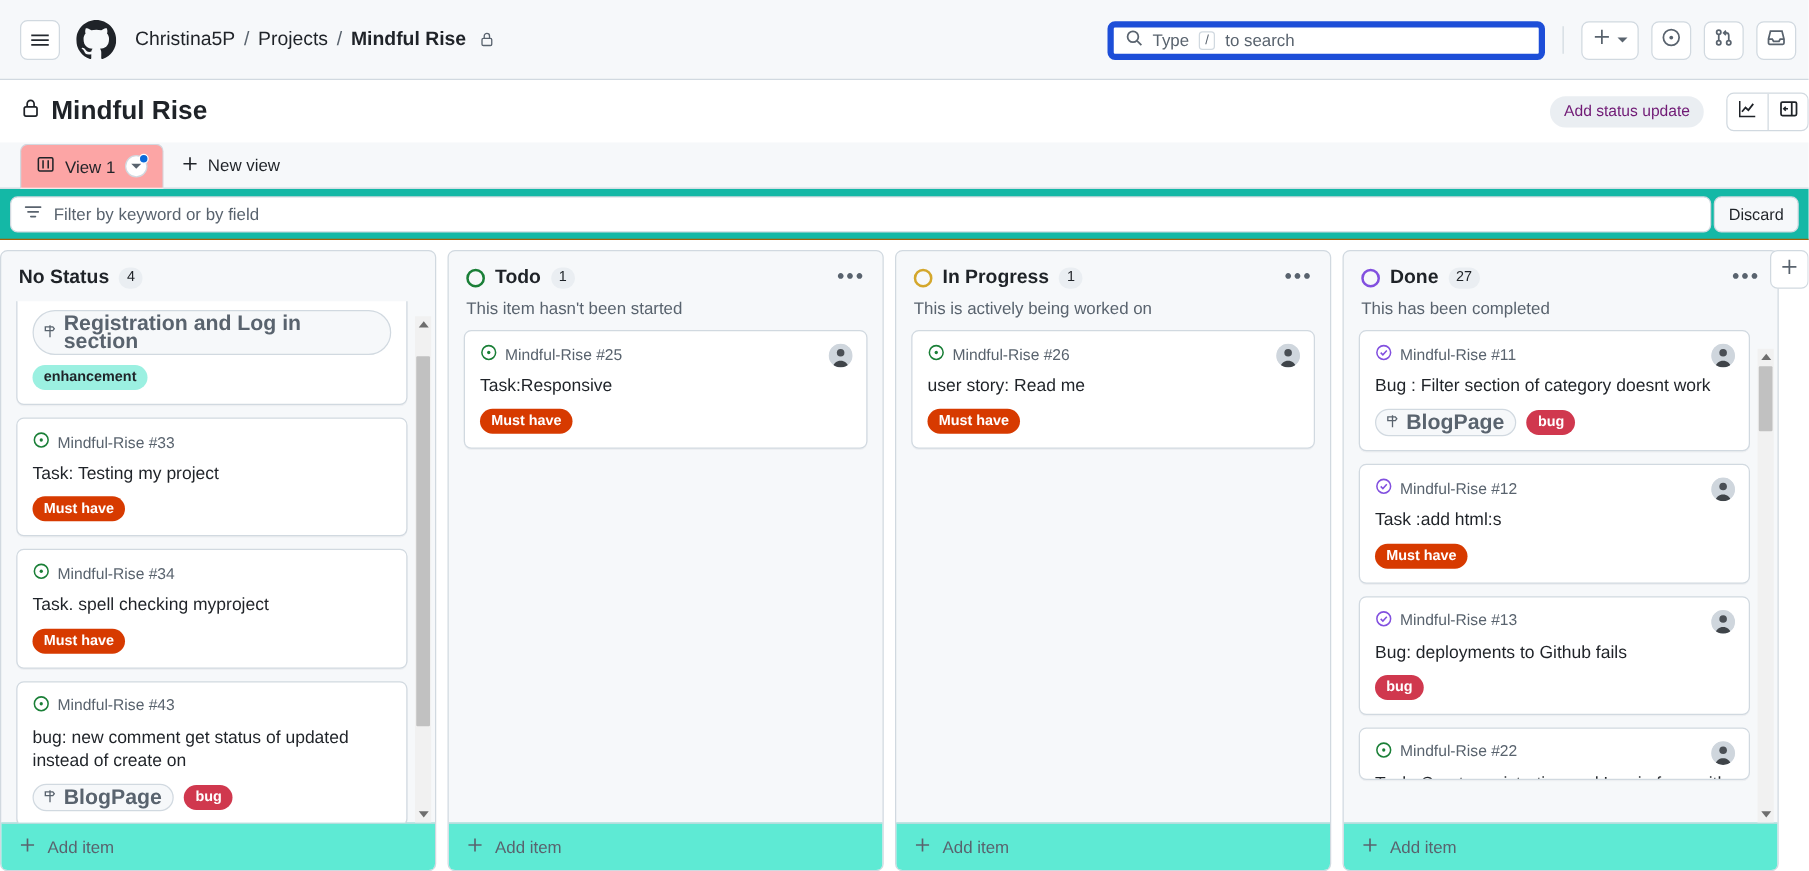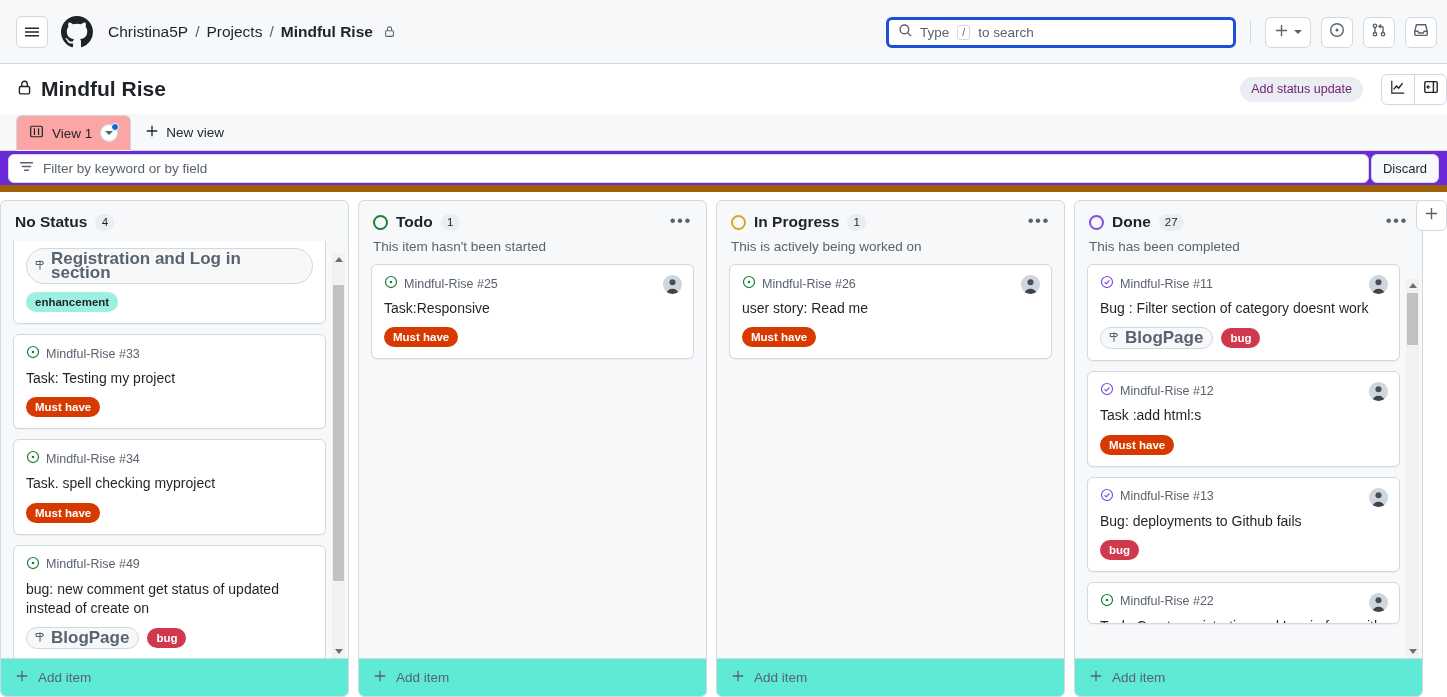--- a/index.html
+++ b/index.html
@@ -41,21 +41,21 @@
   .breadcrumb .crumb-current { font-weight: 600; color: #1f2328; }
   .breadcrumb .lock-ico { margin-left: 3px; display:inline-flex; align-items:center; }
 
   .header-right {
     position: absolute; right: 0; top: 0;
     height: 64px; display: flex; align-items: center; gap: 0;
     padding-right: 0;
   }
   .search-box {
     width: 350px; height: 31px;
-    border: 3px solid #1d4ed8; border-radius: 6px;
+    border: 5px solid #1d4ed8; border-radius: 6px;
     background: #ffffff;
     display: flex; align-items: center;
     padding: 0 9px; gap: 7px;
     font-size: 13.5px; color: #59636e;
   }
   .search-box .slash {
     border: 1px solid #d1d9e0; border-radius: 3px;
     font-size: 10.5px; line-height: 13px;
     padding: 0 4px; color: #59636e; margin: 0 1px;
   }
@@ -144,22 +144,22 @@
   }
   .new-view {
     display: flex; align-items: center; gap: 7px;
     height: 36px; padding: 0 12px 0 14px;
     font-size: 13.5px; color: #1f2328;
   }
 
   
   .filter-row {
     height: 41px;
-    background: #6d28d9;
-    border-bottom: 7px solid #a16207;
+    background: #14b8a6;
+    border-bottom: 1px solid #a16207;
     display: flex; align-items: center;
     padding: 0 8px;
     gap: 2px;
   }
   .filter-input {
     flex: 1 1 auto; height: 29px;
     border: 1px solid #d1d9e0; border-radius: 6px;
     background: #ffffff;
     display: flex; align-items: center; gap: 9px;
     padding: 0 10px;
@@ -531,21 +531,21 @@
       </div>
 
       <div class="card">
         <div class="card-meta">
           <span>
             <svg width="14" height="14" viewBox="0 0 16 16" fill="none" stroke="#1a7f37" stroke-width="1.4">
                 <circle cx="8" cy="8" r="6.3"></circle>
                 <circle cx="8" cy="8" r="1.5" fill="#1a7f37" stroke="none"></circle>
               </svg>
           </span>
-          <span>Mindful-Rise #49</span>
+          <span>Mindful-Rise #43</span>
         </div>
         <div class="card-title">bug: new comment get status of updated instead of create on</div>
         <div class="card-labels">
           <span class="chip-milestone">
             <span>
               <svg width="12" height="12" viewBox="0 0 16 16" fill="none" stroke="#59636e" stroke-width="1.4">
                   <path d="M8 1.6v12.8"></path>
                   <path d="M3 3.4h8l1.6 2-1.6 2H3z"></path>
                 </svg>
             </span>

